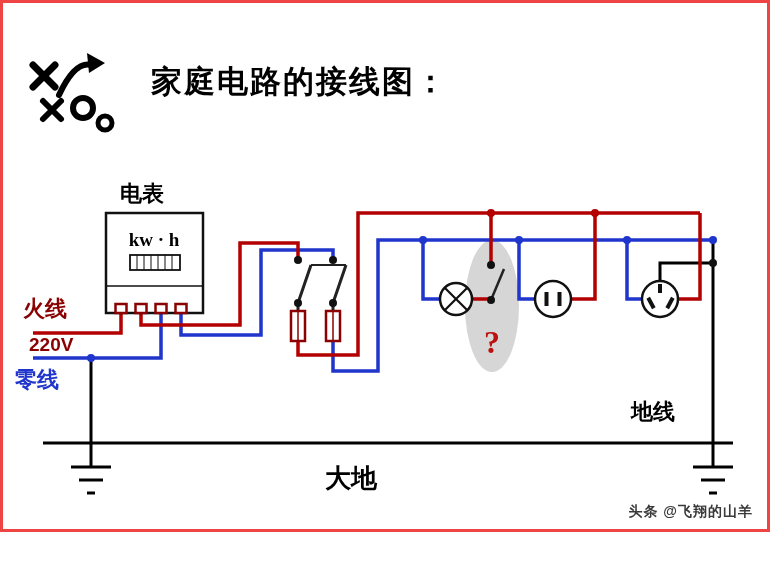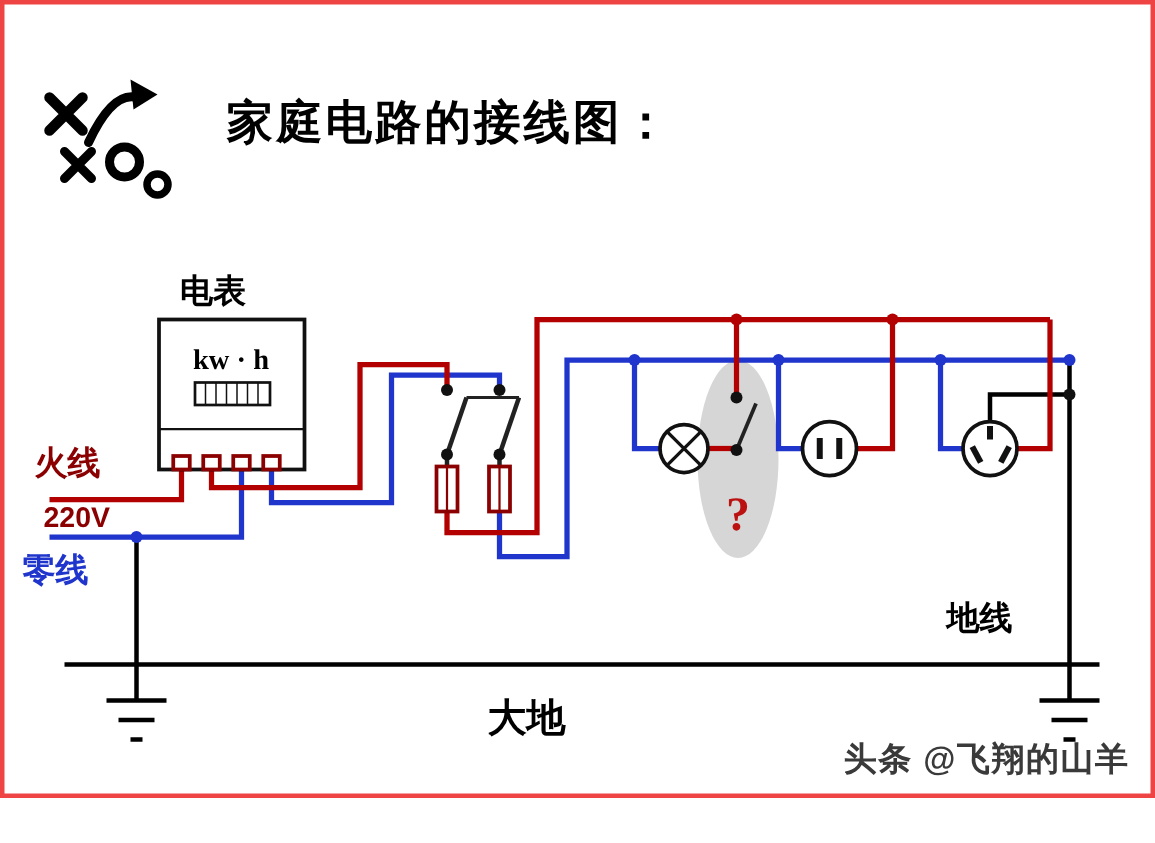--- a/index.html
+++ b/index.html
@@ -12,21 +12,21 @@
     overflow:hidden;
     font-family:"Liberation Sans", sans-serif;
   }
   #title{
     position:absolute;left:148px;top:58px;
     font-size:31px;font-weight:bold;color:#000;
     letter-spacing:2px;
   }
   #watermark{
     position:absolute;right:14px;bottom:8px;
-    font-size:22px;font-weight:bold;color:#3a3a3a;
+    font-size:14px;font-weight:bold;color:#3a3a3a;
     letter-spacing:1px;
   }
   svg{position:absolute;left:0;top:0;}
   .wire path, .wire line{fill:none;stroke-width:3.5;}
   .blackwire path, .blackwire line{fill:none;stroke:#000;stroke-width:3;}
   .comp{stroke:#111;fill:#fff;}
   .fuse{stroke:#8b0000;stroke-width:2.5;fill:#fff;}
   .dot{stroke:none;}
   text{font-family:"Liberation Sans", sans-serif;}
   .lbl{font-weight:bold;}

